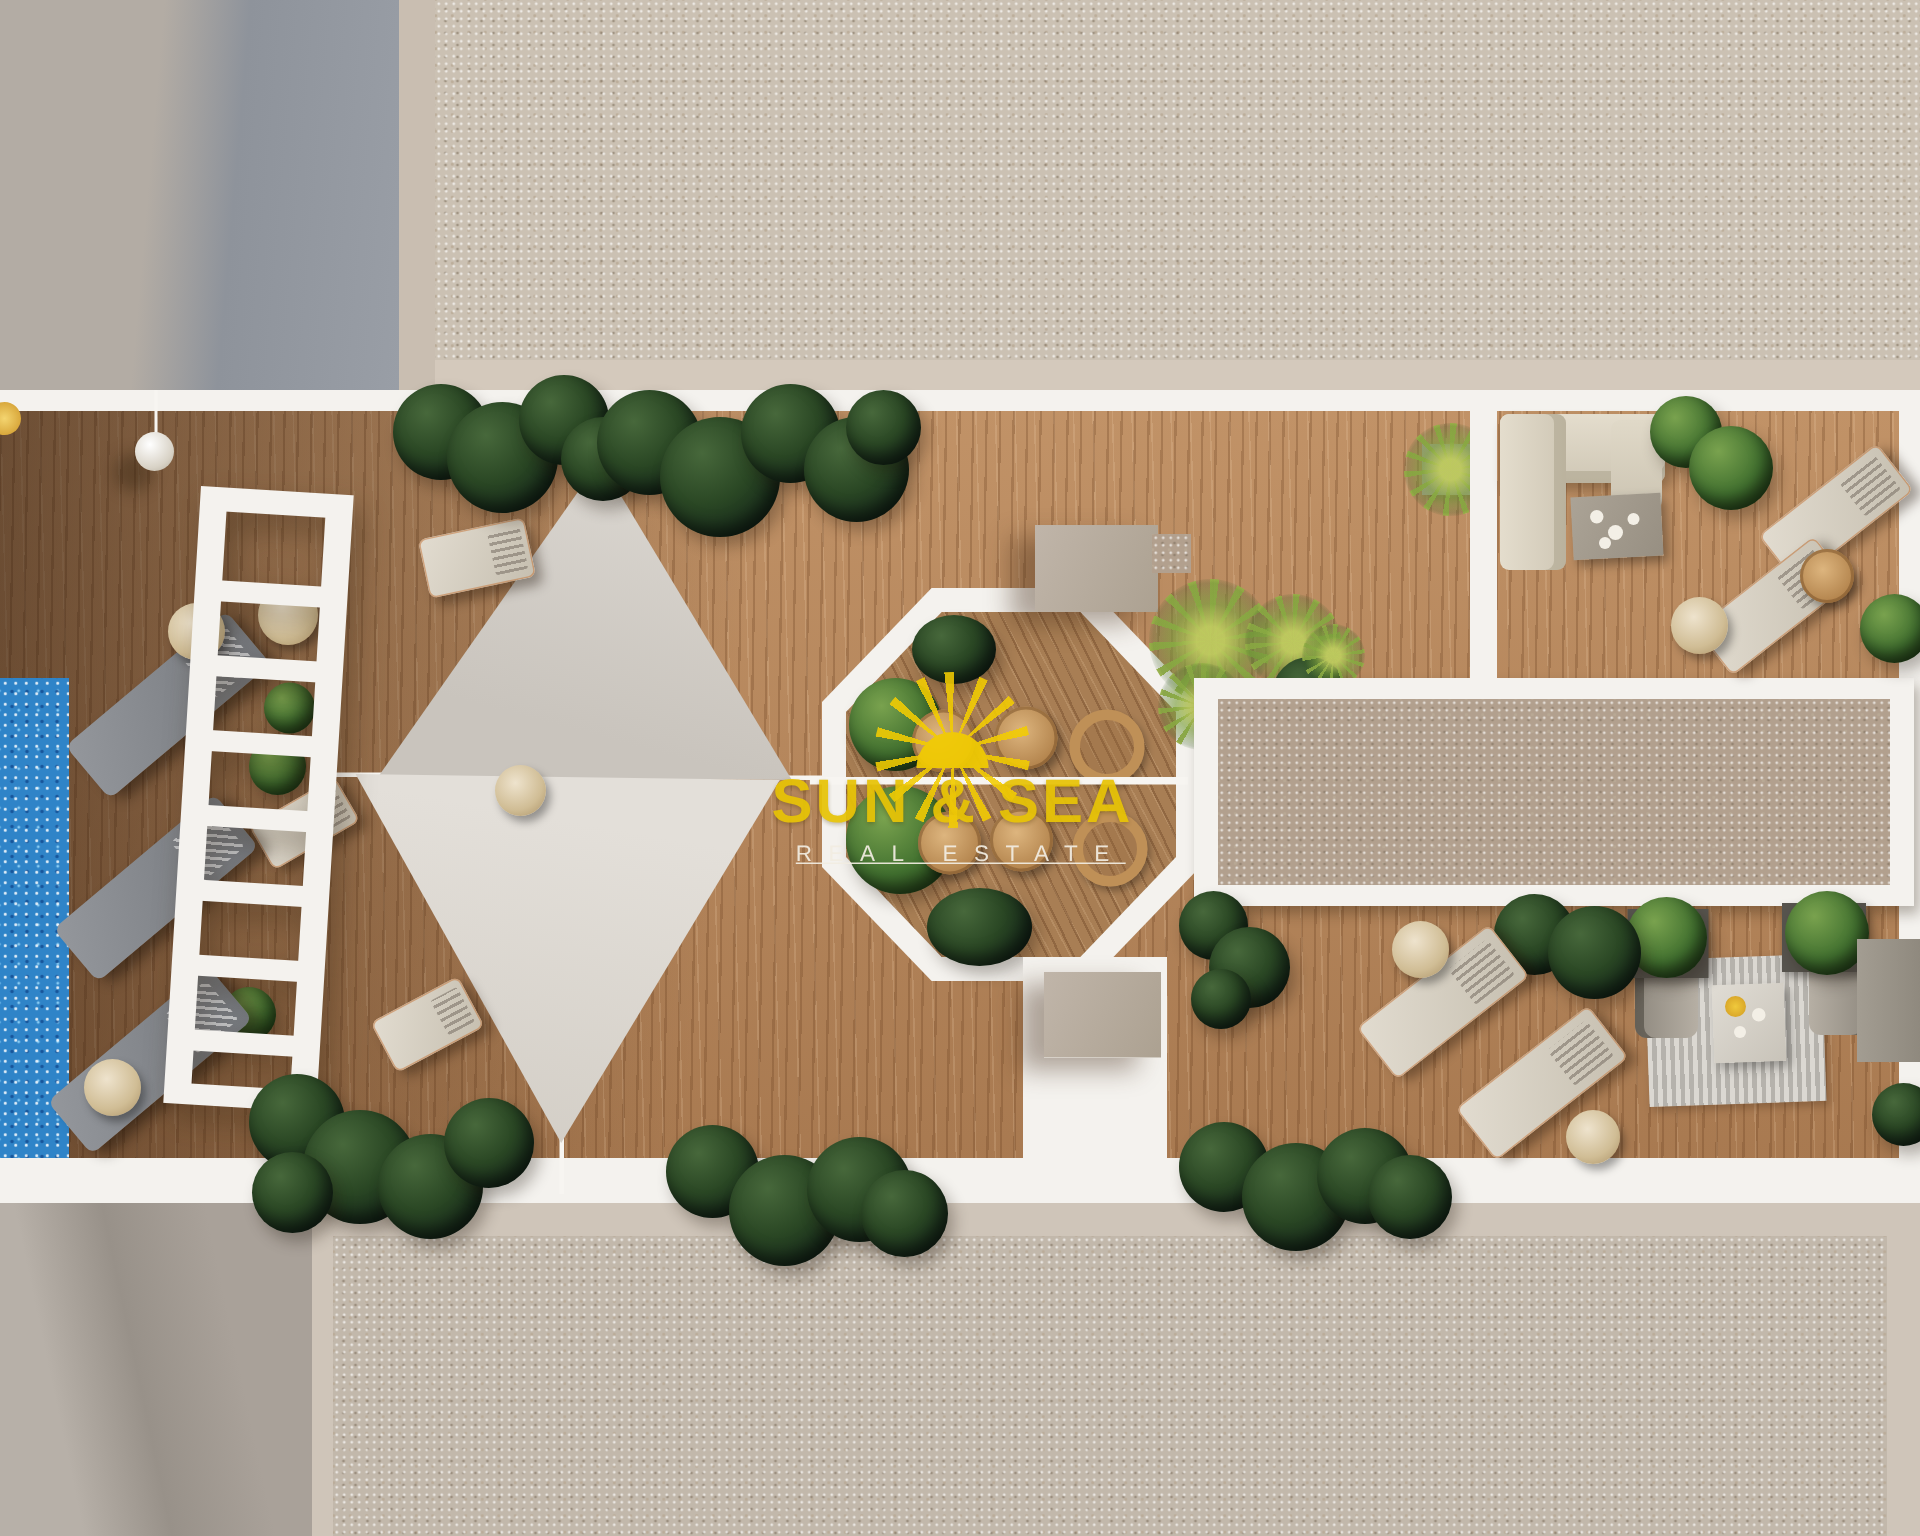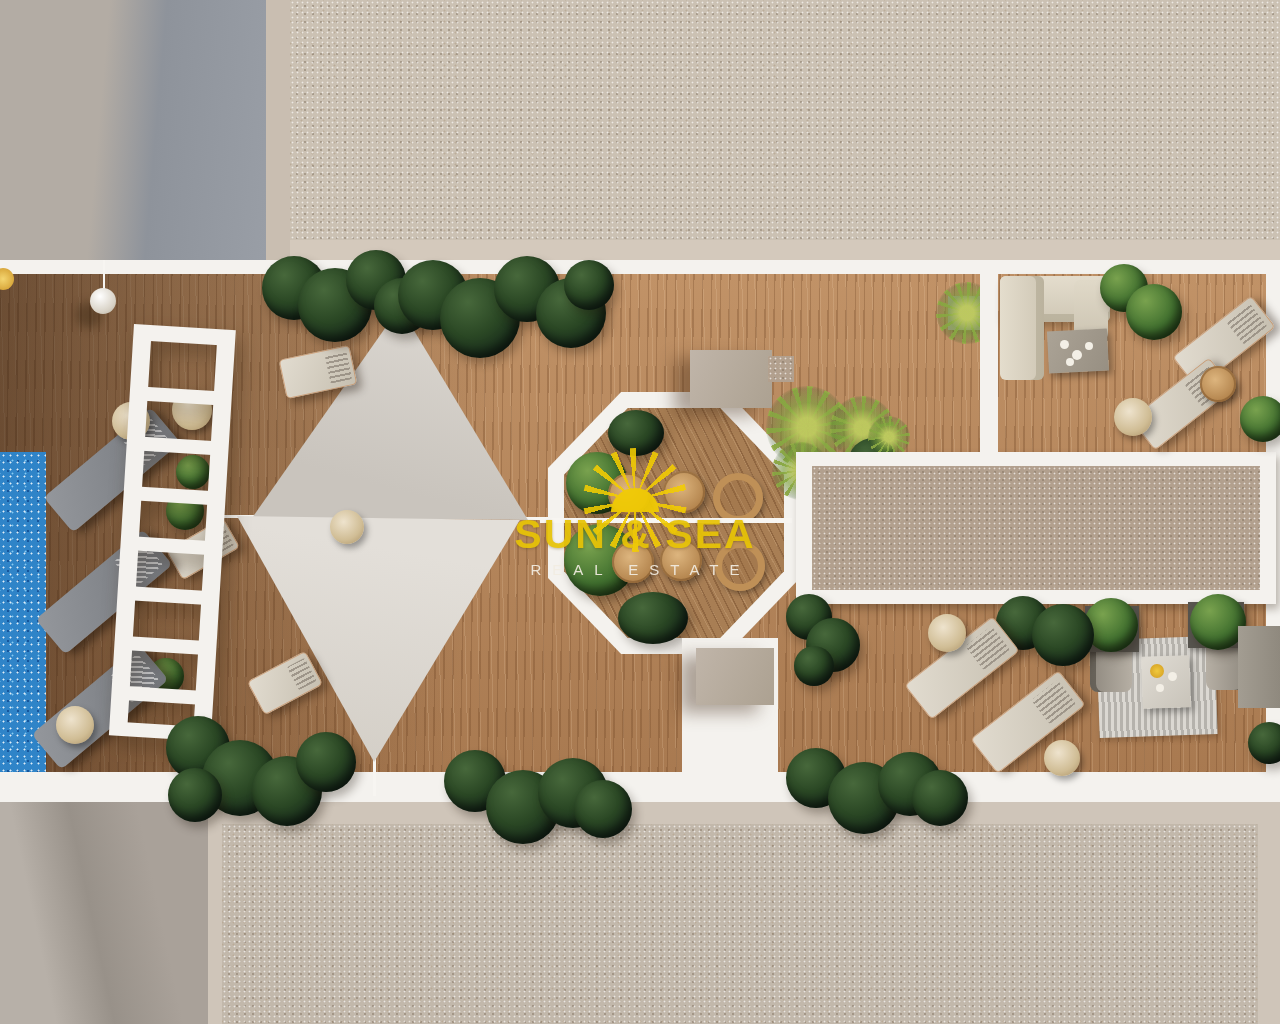--- a/index.html
+++ b/index.html
@@ -58,21 +58,21 @@
   .sail{position:absolute;filter:drop-shadow(7px 11px 12px rgba(40,25,10,.35));}
   .cable{position:absolute;background:#f7f5f1;}
   .oct{clip-path:polygon(29% 0%,71% 0%,100% 29%,100% 71%,71% 100%,29% 100%,0% 71%,0% 29%);}
   .blockgray{position:absolute;background:linear-gradient(115deg,#c0b5a9,#aca191);
     box-shadow:-16px 8px 16px rgba(70,45,25,.40);}
   .planter{position:absolute;background:#57544e;box-shadow:2px 3px 6px rgba(0,0,0,.35);}
   .flower{position:absolute;border-radius:50%;background:#f3efe6;}
   #watermark{position:absolute;left:455px;top:440px;width:360px;text-align:center;opacity:.93;z-index:60;}
   #wm-brand{font-size:41px;font-weight:700;letter-spacing:2px;color:#e7c306;
     text-shadow:0 1px 3px rgba(80,60,0,.35);line-height:1;}
-  #wm-tagline{margin-top:6px;font-size:15px;letter-spacing:11px;text-indent:11px;color:#f2ede2;font-weight:400;}
+  #wm-tagline{margin-top:6px;font-size:15px;letter-spacing:11px;text-indent:11px;color:#f2ede2;font-weight:400;text-decoration:underline;}
   .sun-rays{position:absolute;border-radius:50%;
     background:repeating-conic-gradient(from -6deg, rgba(242,204,2,.95) 0 7deg, transparent 7deg 26deg);}
   .sun-half{position:absolute;background:#f2cc02;border-radius:60px 60px 0 0;}
 </style>
 </head>
 <body>
 
 <div id="scene">
 
   <div class="abs" style="left:0;top:0;width:266px;height:260px;background:linear-gradient(95deg,#b3aca4 38%,#8e939b 58%,#999ea6 100%);"></div>

